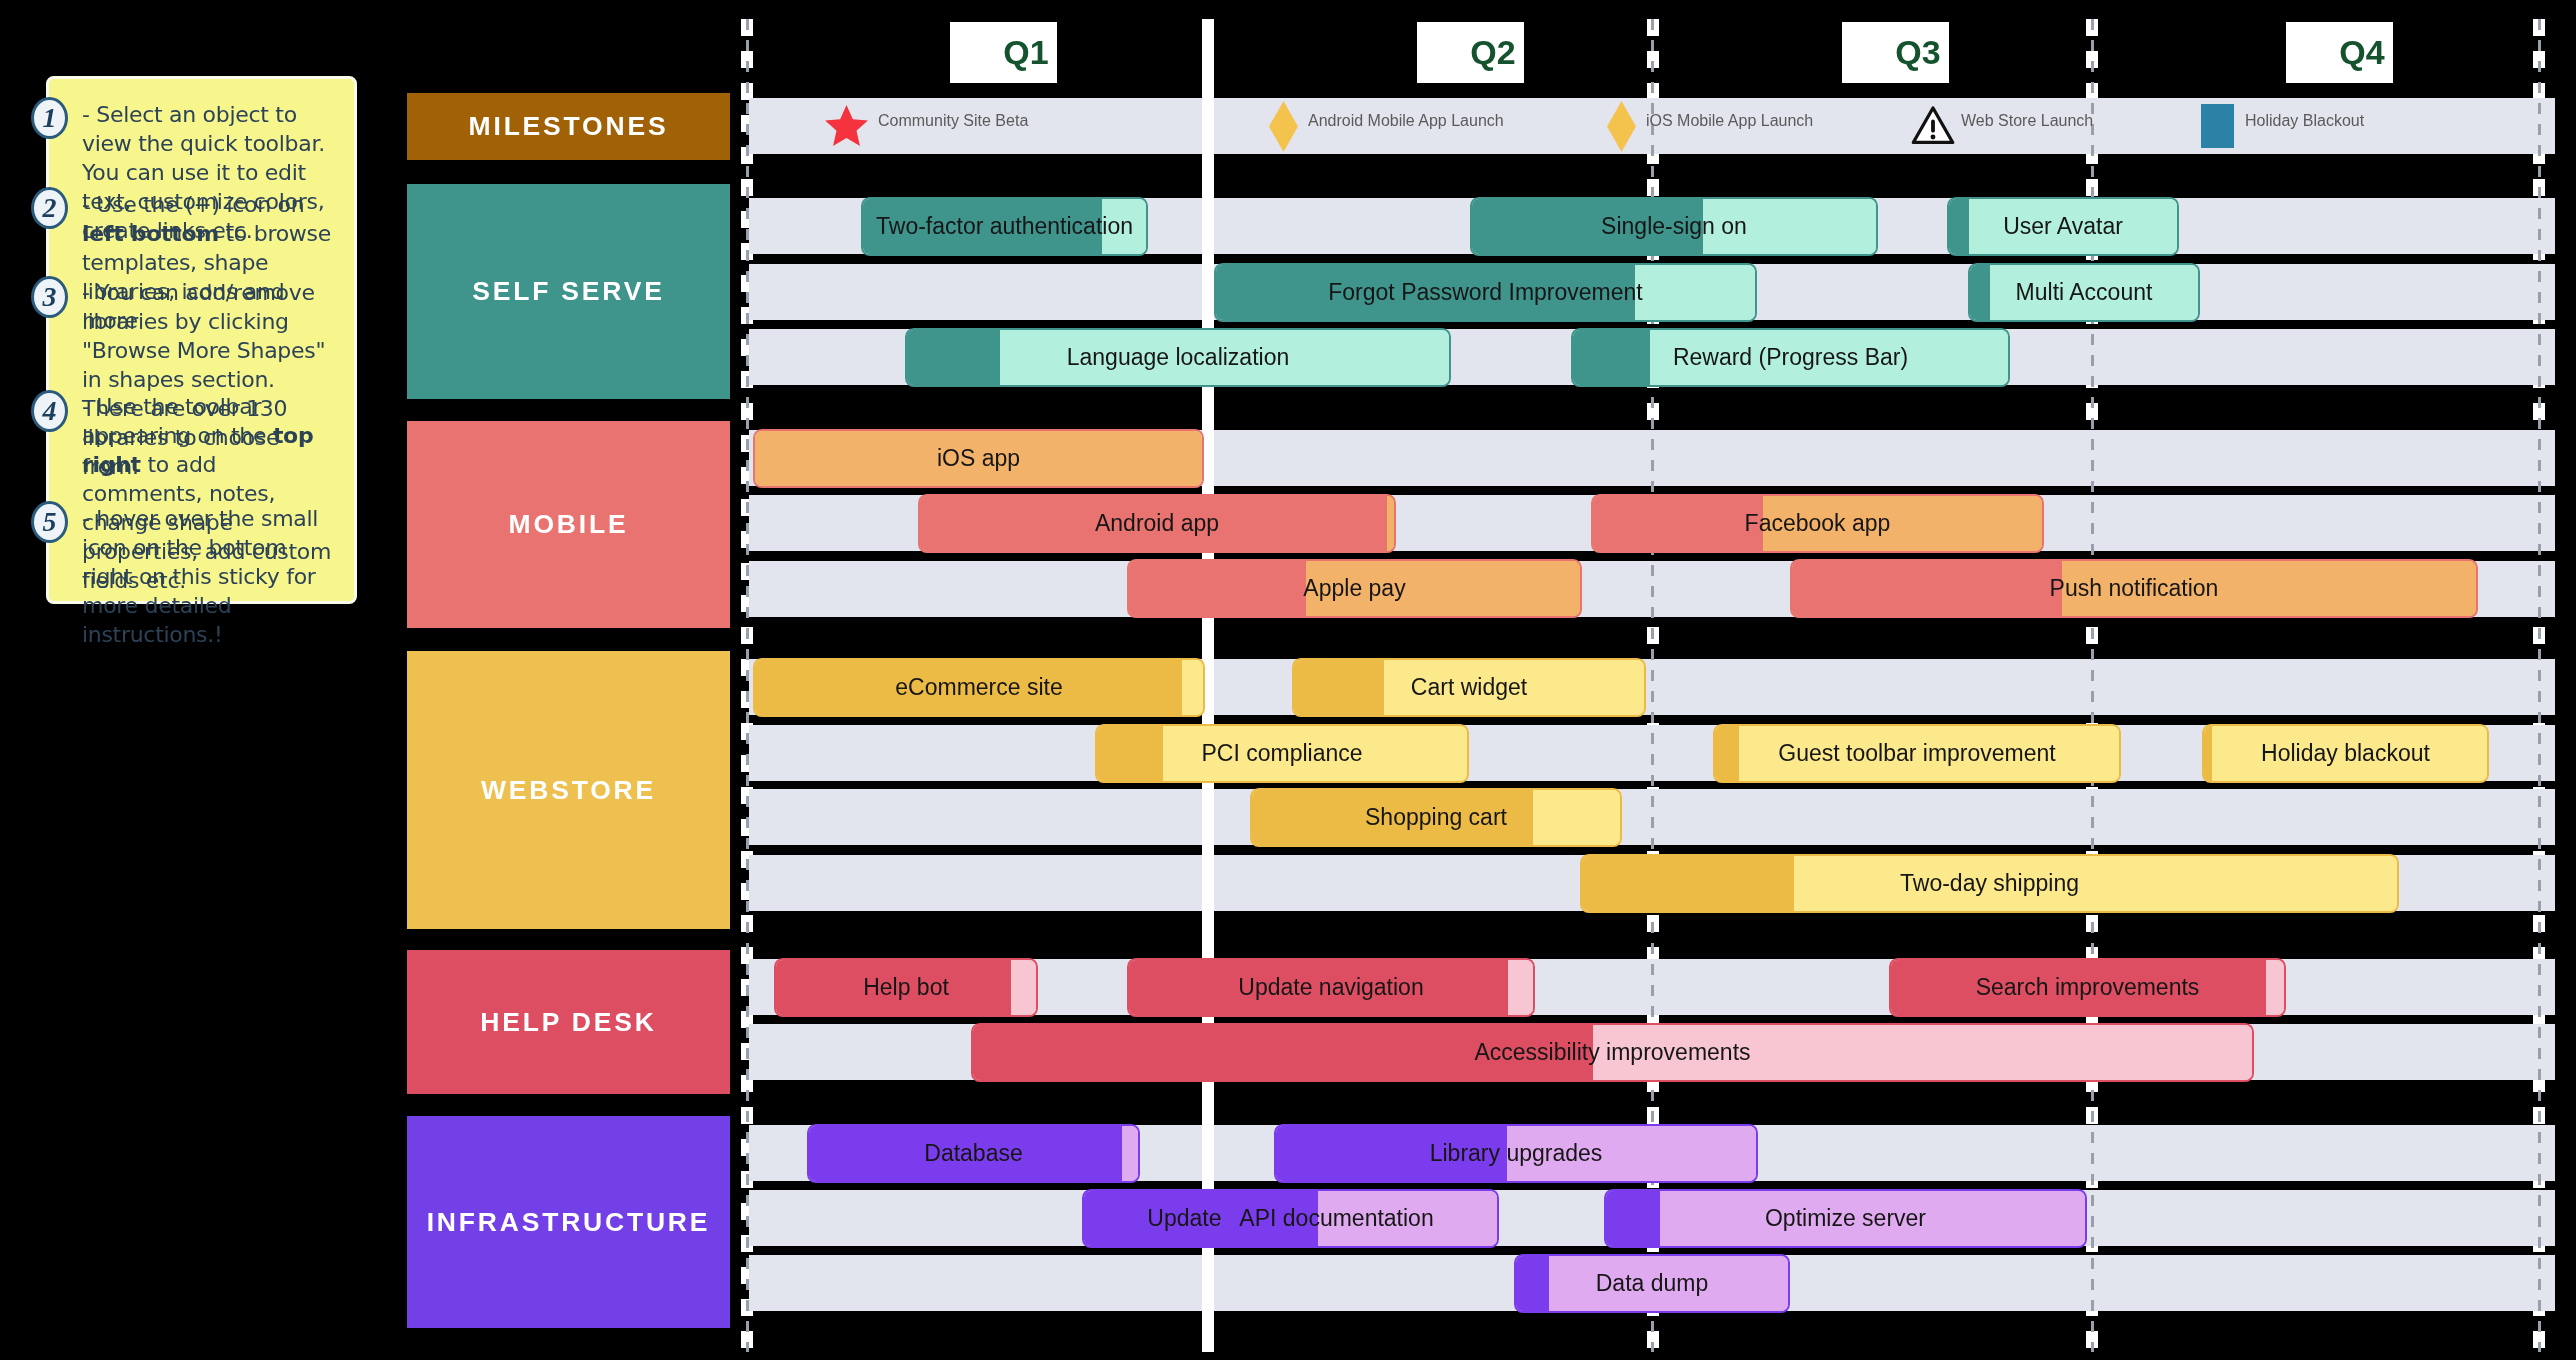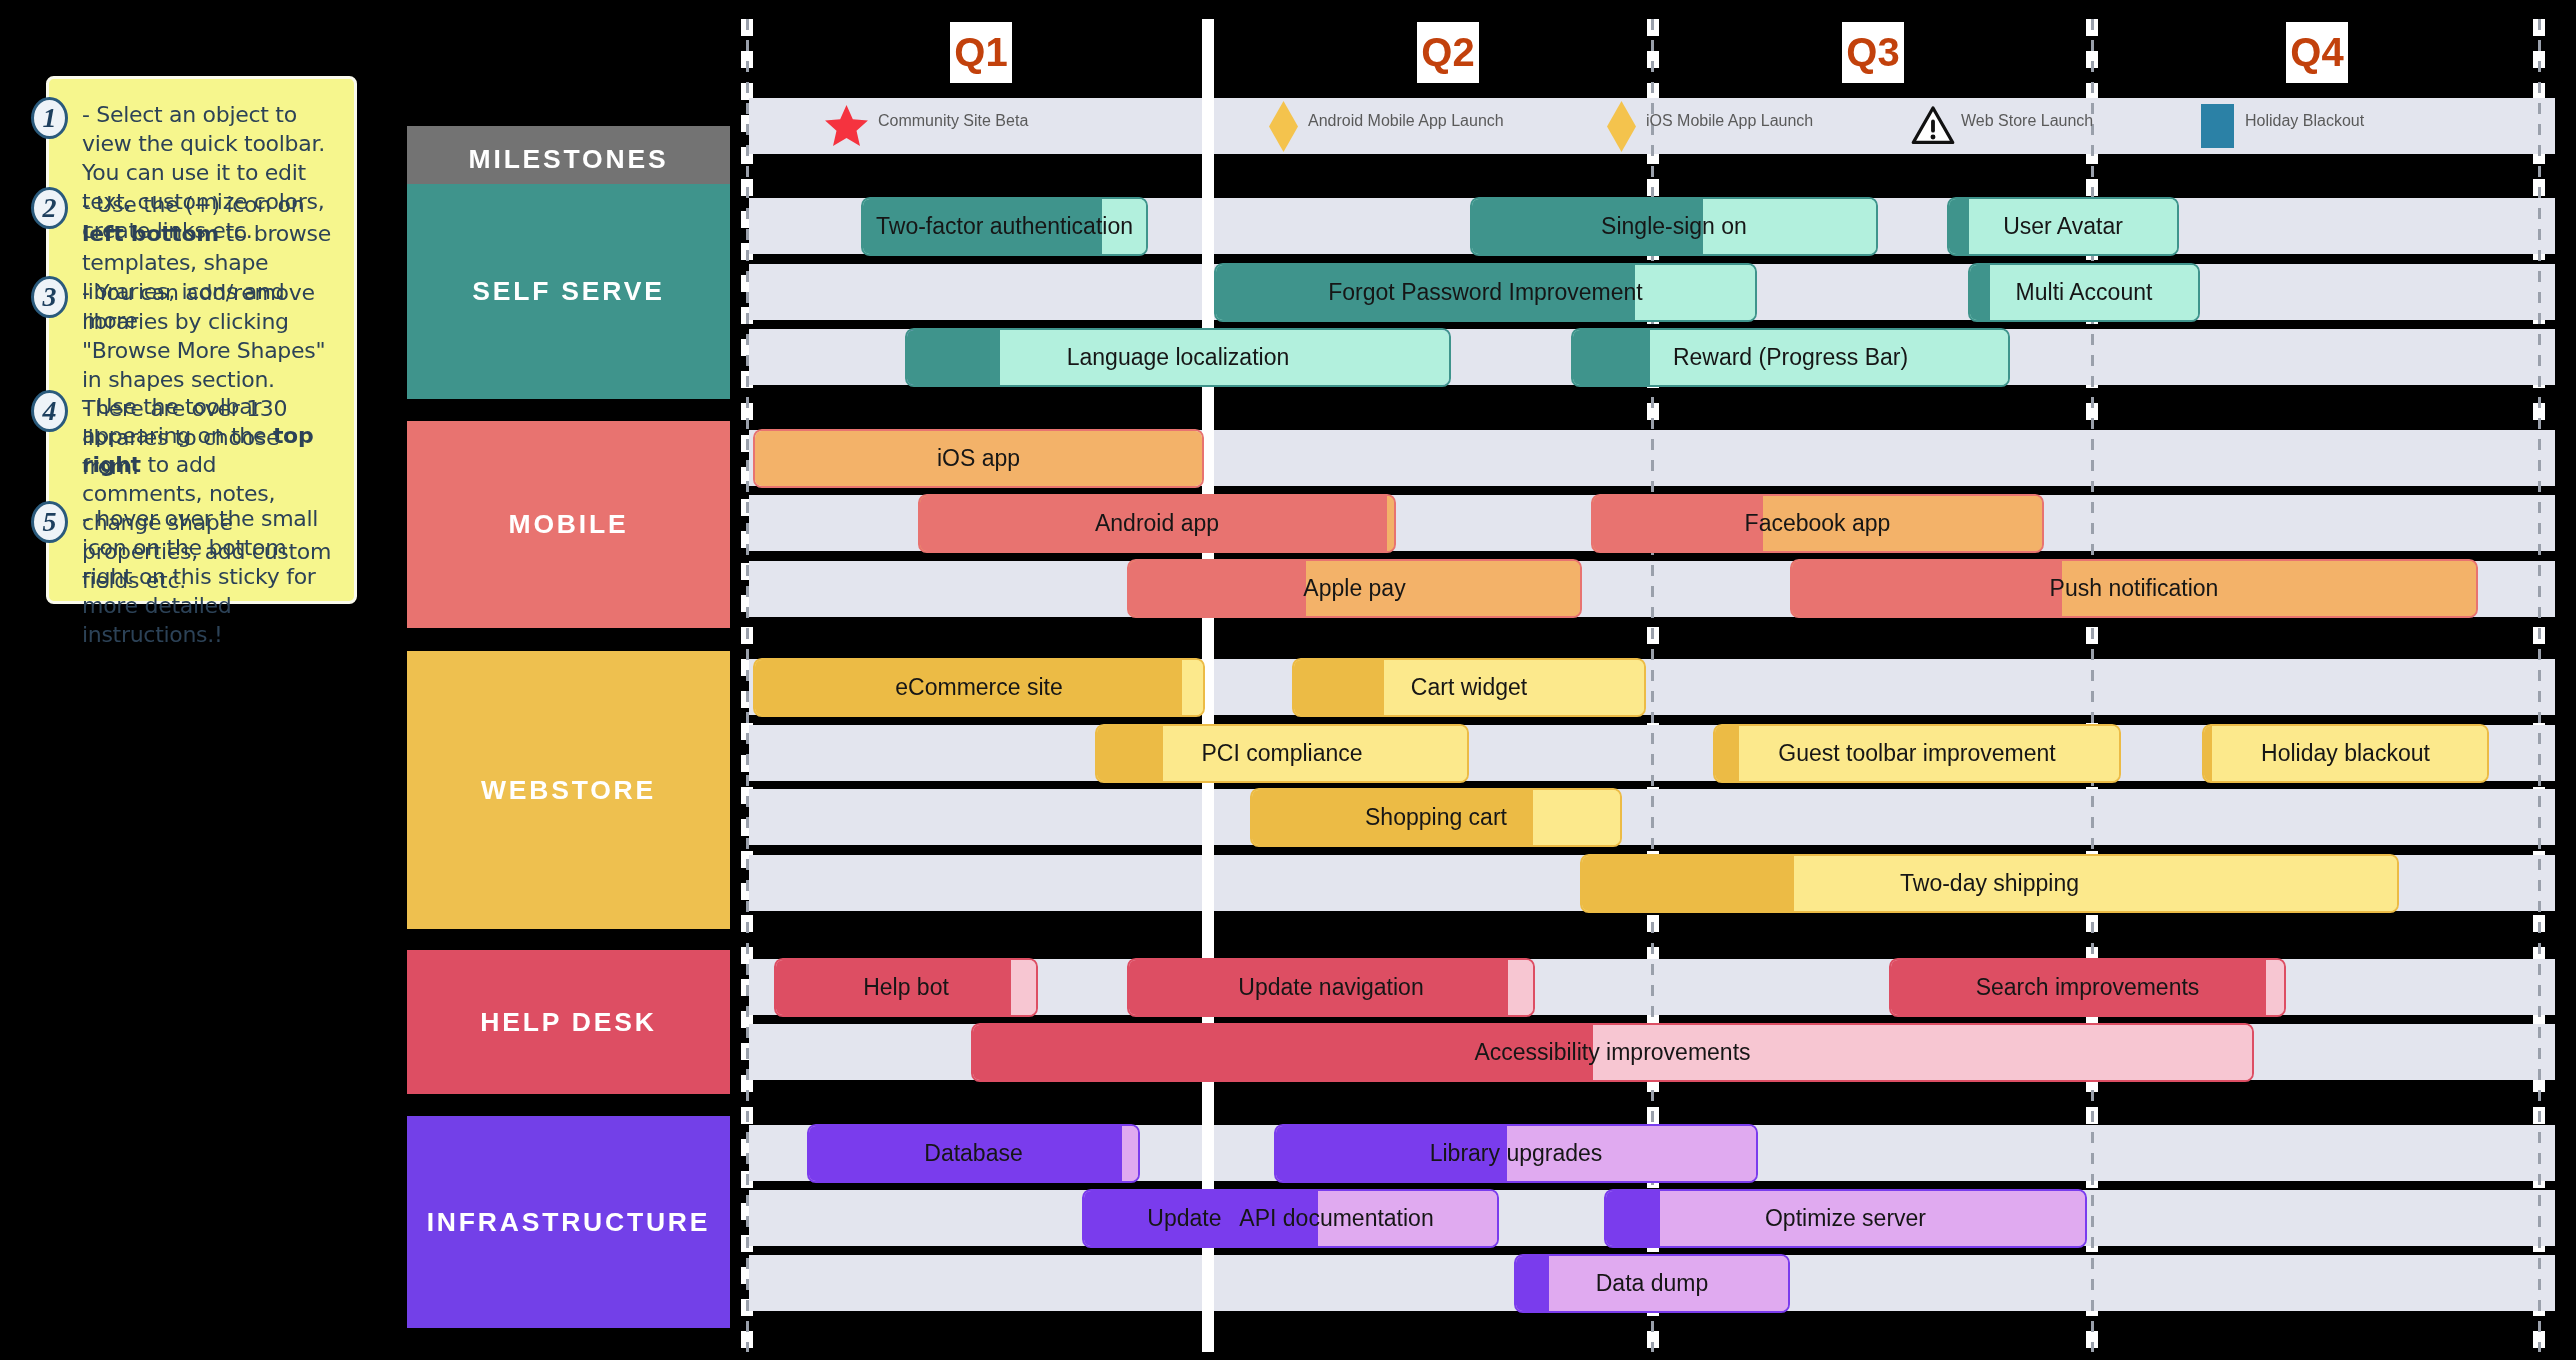--- a/index.html
+++ b/index.html
@@ -19,21 +19,21 @@
   }
   .note-text{
     position:absolute;font-size:22px;line-height:29px;color:#2c4257;z-index:11;
     font-family:"DejaVu Sans",sans-serif;letter-spacing:-0.3px;
   }
   .note-text b{font-weight:bold;}
   
   .qbox{
     position:absolute;width:62px;height:61px;background:#fff;z-index:6;
     display:flex;align-items:center;justify-content:center;
-    font-weight:bold;font-size:40px;color:#c2410c;
+    font-weight:bold;font-size:34px;color:#14532d;padding-left:45px;
   }
   
   .section-label{
     position:absolute;left:407px;width:323px;z-index:2;
     display:flex;align-items:center;justify-content:center;
     color:#fff;font-weight:bold;font-size:26.5px;letter-spacing:2.8px;
   }
   
   .band{position:absolute;background:#e3e5ee;z-index:2;}
   .sep-solid{position:absolute;background:#fff;z-index:3;}
@@ -84,21 +84,21 @@
     <div class="qbox" style="left: 2286px; top: 21.6px;">Q4</div>
     <div class="sep-dash-white" style="left: 741px; top: 19.3px; width: 12px; height: 1333px;"></div>
     <div class="sep-dash-gray" style="left: 746px; top: 19.3px; width: 3.3px; height: 1333px;"></div>
     <div class="sep-solid" style="left: 1202px; top: 19.3px; width: 12px; height: 1333px;"></div>
     <div class="sep-dash-white" style="left: 1647px; top: 19.3px; width: 12px; height: 1333px;"></div>
     <div class="sep-dash-gray" style="left: 1651px; top: 19.3px; width: 3.3px; height: 1333px;"></div>
     <div class="sep-dash-white" style="left: 2086px; top: 19.3px; width: 12px; height: 1333px;"></div>
     <div class="sep-dash-gray" style="left: 2091px; top: 19.3px; width: 3.3px; height: 1333px;"></div>
     <div class="sep-dash-white" style="left: 2533px; top: 19.3px; width: 12px; height: 1333px;"></div>
     <div class="sep-dash-gray" style="left: 2538px; top: 19.3px; width: 3.3px; height: 1333px;"></div>
-    <div class="section-label" style="top: 93px; height: 67px; background: #737373; margin-top: 33px;">MILESTONES</div>
+    <div class="section-label" style="top: 93px; height: 67px; background: #a16207;">MILESTONES</div>
     <div class="band" style="left: 749px; top: 98px; width: 1806px; height: 56px;"></div>
     <div class="ms-item" style="left: 822px; top: 102px;"><svg width="49" height="49" viewBox="0 0 24 24">
         <path fill="#f5333f" d="M12 1.5l3.1 6.9 7.4.7-5.6 5 1.7 7.4L12 17.6 5.4 21.5l1.7-7.4-5.6-5 7.4-.7z"></path>
       </svg></div>
     <div class="ms-label" style="left: 878px; top: 112px;">Community Site Beta</div>
     <div class="ms-item"></div>
     <div class="icon-diamond ms-item" style="position: absolute; left: 1269px; top: 101px; width: 29px; height: 51px; background: rgb(244, 195, 77); z-index: 5;"></div>
     <div class="ms-label" style="left: 1308px; top: 112px;">Android Mobile App Launch</div>
     <div class="ms-item"></div>
     <div class="icon-diamond ms-item" style="position: absolute; left: 1607px; top: 101px; width: 29px; height: 51px; background: rgb(244, 195, 77); z-index: 5;"></div>

